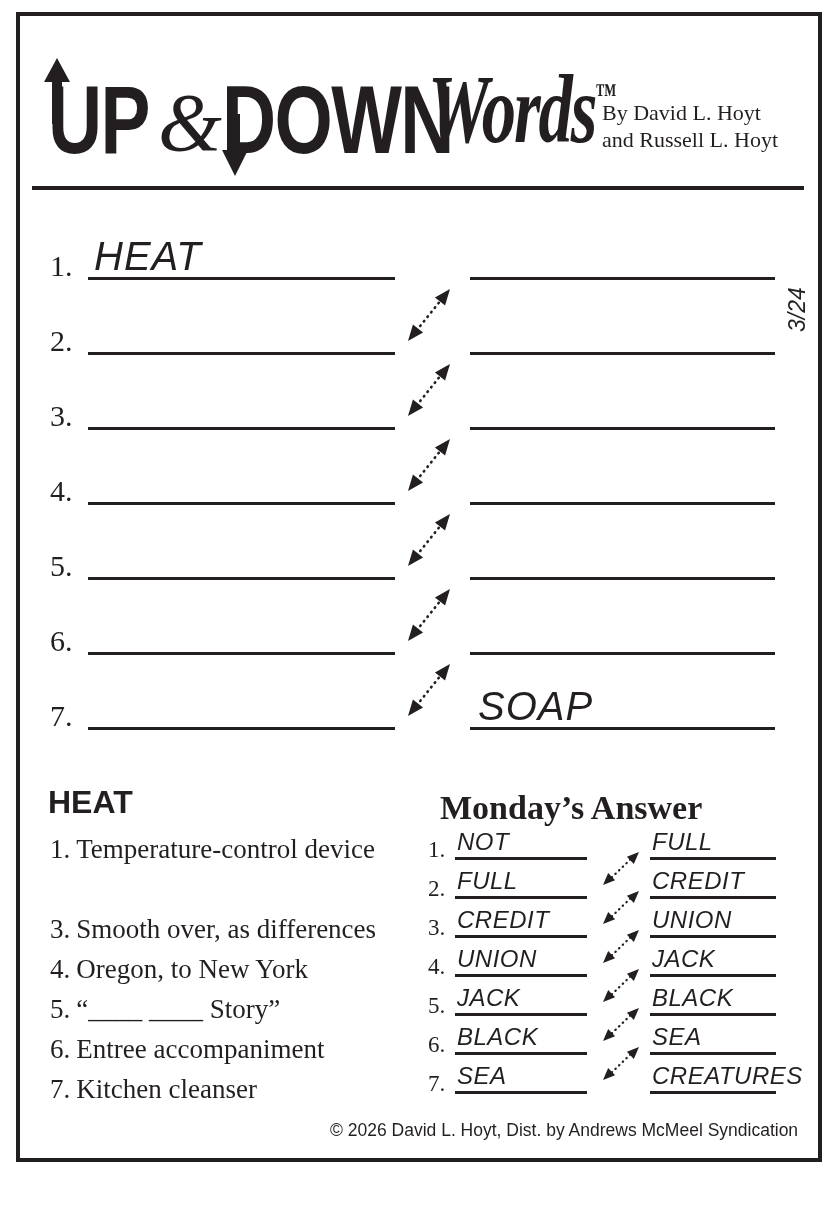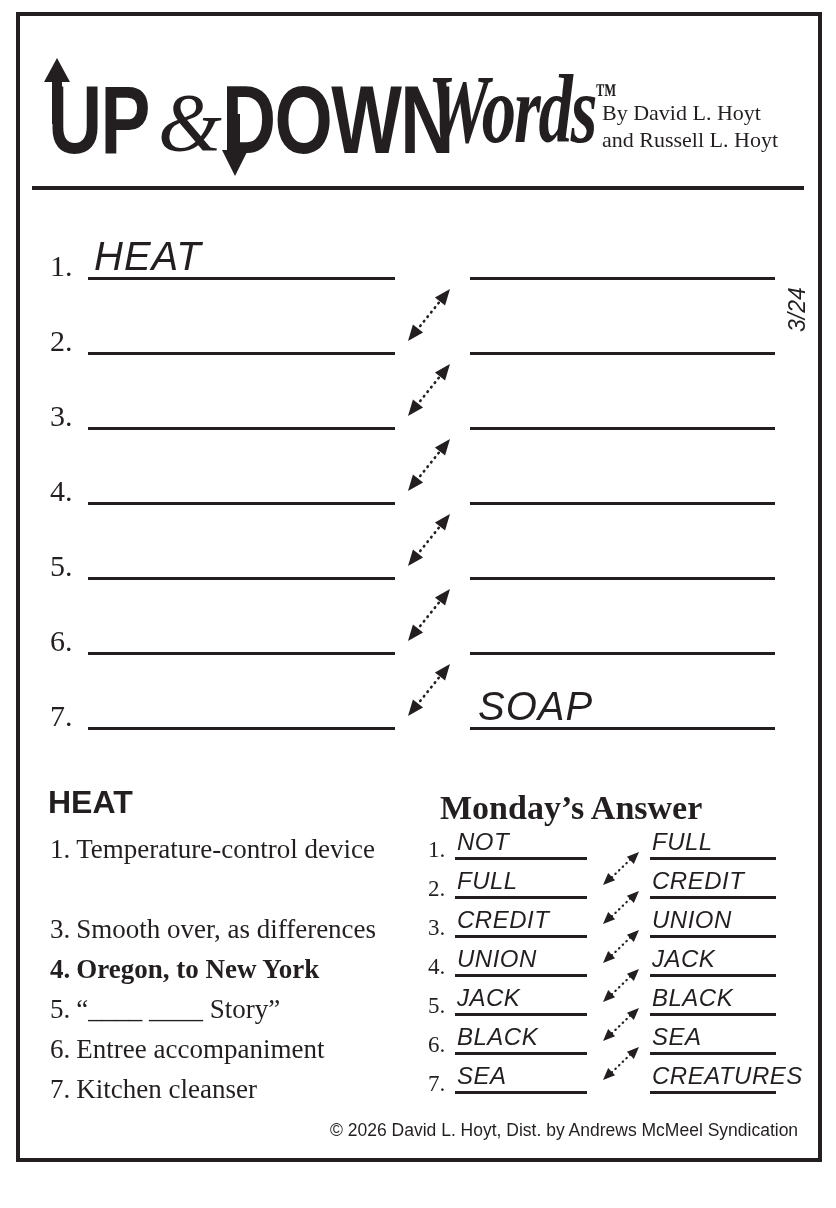--- a/index.html
+++ b/index.html
@@ -135,21 +135,21 @@
         <line x1="14" y1="56" x2="46" y2="16" stroke="#231f20" stroke-width="2.6" stroke-dasharray="0.6 5.2" stroke-linecap="round"></line>
         <polygon points="0,0 -16,6.5 -16,-6.5" transform="translate(51,10) rotate(-51.3)" fill="#231f20"></polygon>
         <polygon points="0,0 -16,6.5 -16,-6.5" transform="translate(9,62) rotate(128.7)" fill="#231f20"></polygon>
       </svg></div>
     <span class="p-num" style="left: 50px; top: 701px;">7.</span>
     <span class="p-word" style="left: 478px; top: 686px;">SOAP</span>
     <div class="p-line" style="left: 88px; top: 727px; width: 307px;"></div>
     <div class="p-line" style="left: 470px; top: 727px; width: 305px;"></div>
     <div class="clue-item" style="top: 835px;"><span class="c-num">1.</span><span class="c-text">Temperature-control device</span></div>
     <div class="clue-item" style="top: 915px;"><span class="c-num">3.</span><span class="c-text">Smooth over, as differences</span></div>
-    <div class="clue-item" style="top: 955px; font-weight: bold;"><span class="c-num">4.</span><span class="c-text">Oregon, to New York</span></div>
+    <div class="clue-item" style="top: 955px;"><span class="c-num">4.</span><span class="c-text">Oregon, to New York</span></div>
     <div class="clue-item" style="top: 995px;"><span class="c-num">5.</span><span class="c-text">“____ ____ Story”</span></div>
     <div class="clue-item" style="top: 1035px;"><span class="c-num">6.</span><span class="c-text">Entree accompaniment</span></div>
     <div class="clue-item" style="top: 1075px;"><span class="c-num">7.</span><span class="c-text">Kitchen cleanser</span></div>
     <span class="a-num" style="left: 428px; top: 838px;">1.</span>
     <span class="a-word" style="left: 457px; top: 830px;">NOT</span>
     <div class="a-line" style="left: 455px; top: 857px; width: 132px;"></div>
     <span class="a-word" style="left: 652px; top: 830px;">FULL</span>
     <div class="a-line" style="left: 650px; top: 857px; width: 126px;"></div>
     <div class="arrow" style="left: 598px; top: 846px;"><svg width="46" height="46" viewBox="0 0 46 46">
         <line x1="10" y1="35" x2="36" y2="10" stroke="#231f20" stroke-width="2.2" stroke-dasharray="0.5 4.6" stroke-linecap="round"></line>

